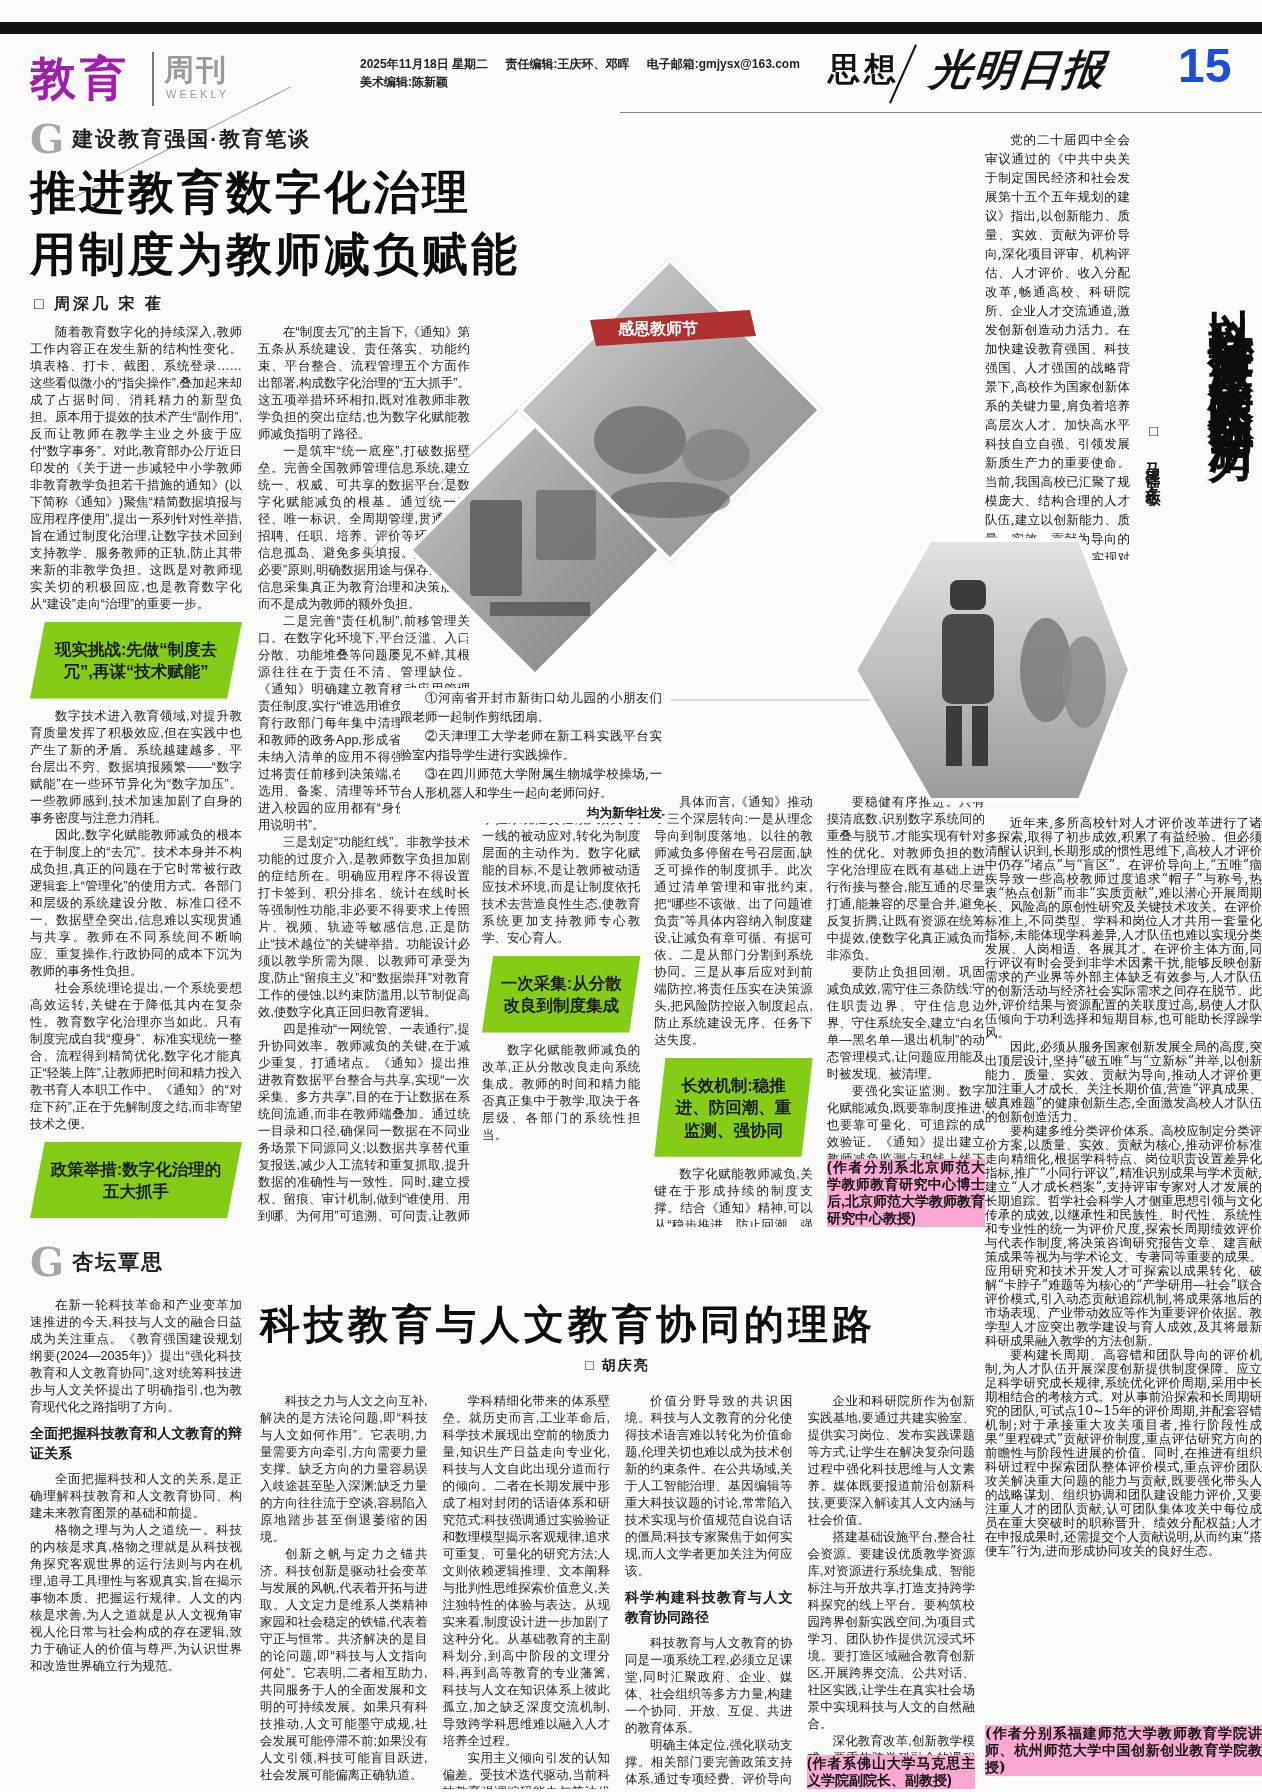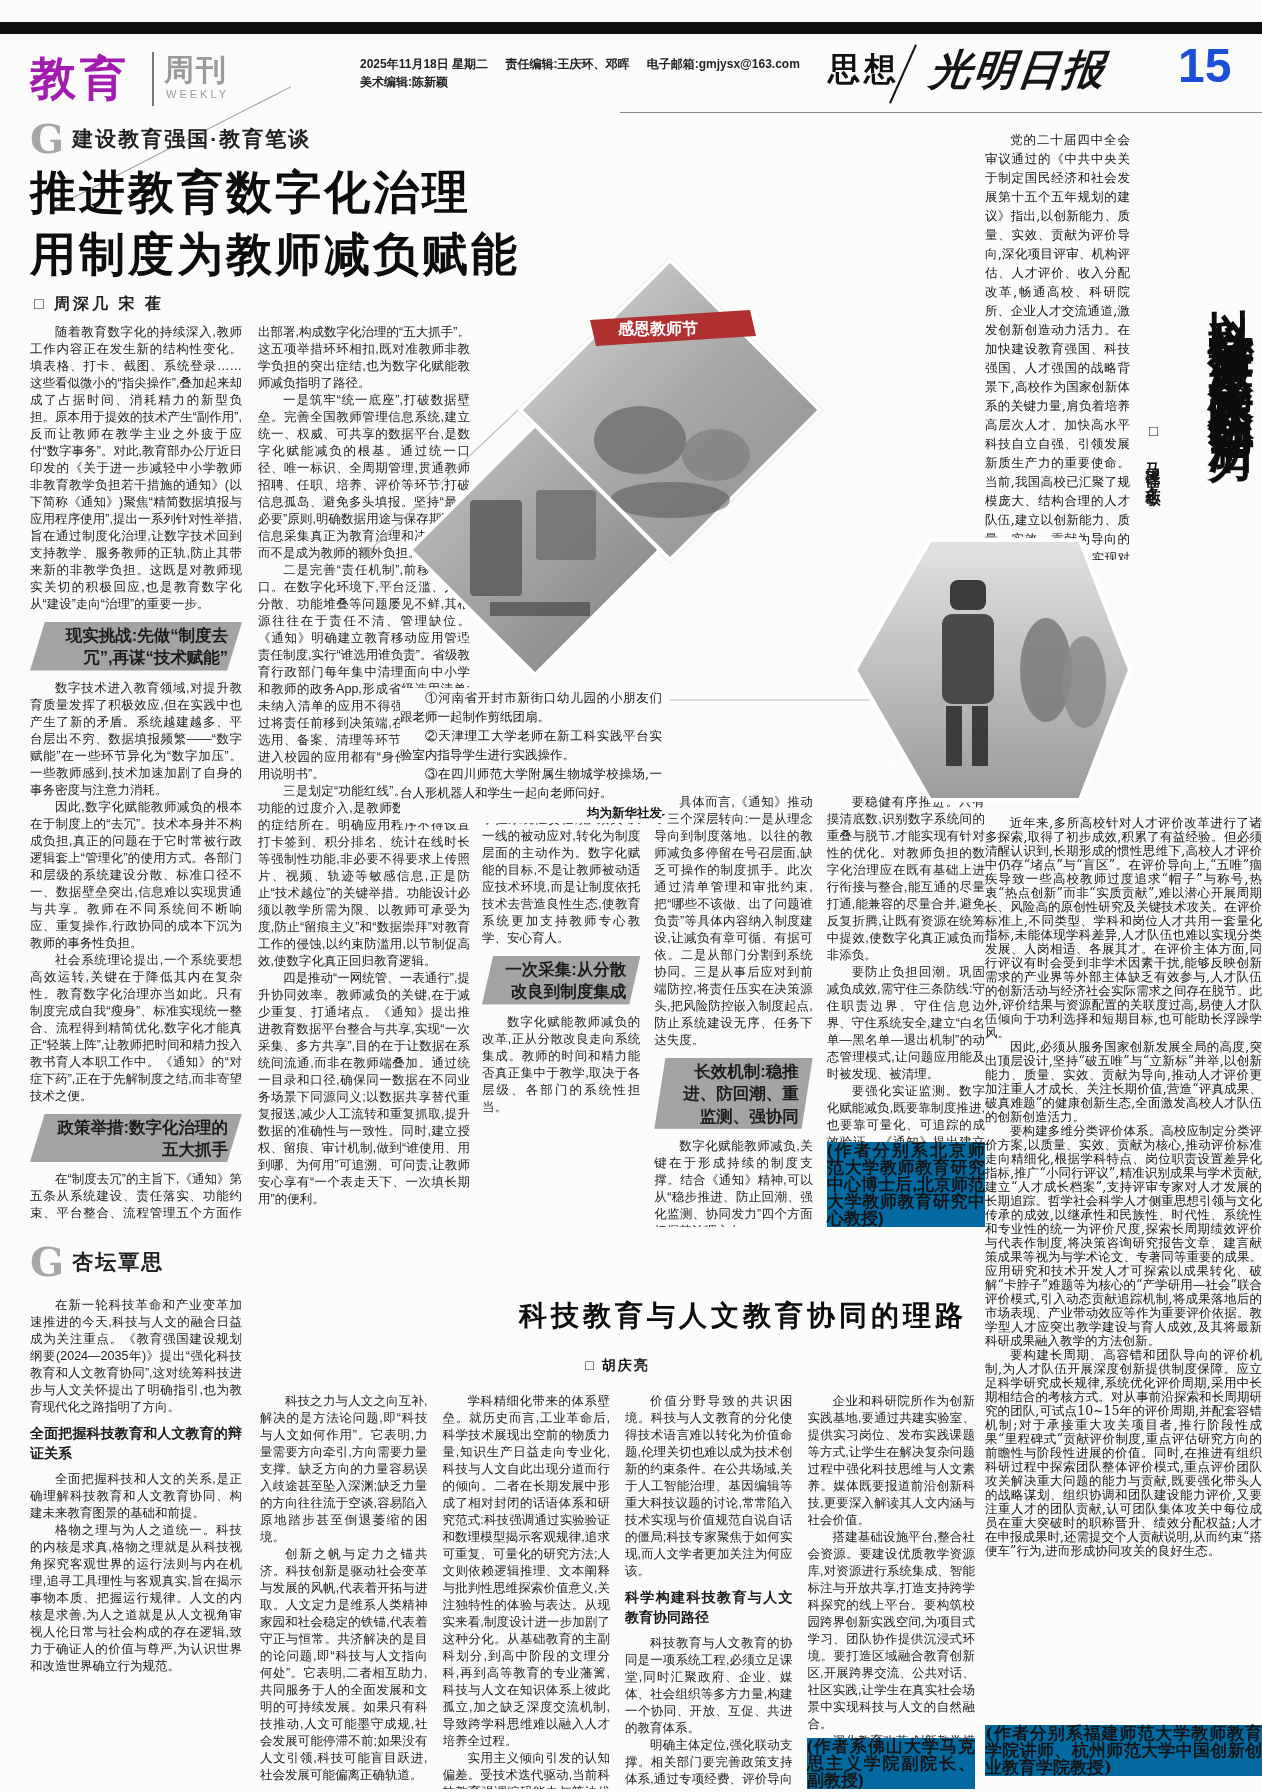--- a/index.html
+++ b/index.html
@@ -23,24 +23,24 @@
   #page-num{left:1178px;top:38px;font-size:48px;font-weight:bold;color:#1d4ed8;}
   #mast-rule{left:620px;top:112px;width:642px;height:1px;background:#888;}
   
   .kicker{display:flex;align-items:center;gap:8px;}
   .g-icon{font-family:"DejaVu Serif",serif;font-size:40px;font-weight:bold;color:#a7a7a7;line-height:34px;}
   .kicker-text{font-size:21px;font-weight:bold;color:#222;letter-spacing:2px;}
   .headline{font-family:"Liberation Serif","DejaVu Serif",serif;font-weight:900;color:#0d0d0d;}
   .byline{font-size:16px;font-weight:bold;color:#222;letter-spacing:3px;}
   .cn-body{font-size:12.5px;line-height:17px;text-align:justify;color:#1c1c1c;}
   .cn-body p{margin:0;text-indent:2em;}
-  .sub-gray{background:#a3a3a3;clip-path:polygon(7% 0,100% 0,93% 100%,0 100%);
-            font-weight:bold;font-size:16.5px;line-height:1.35;padding:2px 14px;margin:9px 0;text-align:right;}
+  .sub-gray{background:#84cc16;clip-path:polygon(7% 0,100% 0,93% 100%,0 100%);
+            font-weight:bold;font-size:16.5px;line-height:1.35;padding:16px 14px;margin:9px 0;text-align:center;}
   .sub-plain{font-weight:bold;font-size:14px;line-height:1.4;margin:8px 0;}
-  .author-note{font-weight:bold;font-size:17px;line-height:17px;text-align:justify;background:#0369a1;margin-top:34px;}
+  .author-note{font-weight:bold;font-size:14px;line-height:17px;text-align:justify;background:#f9a8d4;margin-top:34px;}
   .kai{font-family:"DejaVu Serif","Liberation Serif",serif;}
   .cols3{display:flex;gap:14px;}
   .cols3 > div{flex:1;overflow:hidden;}
   .cols4{display:flex;gap:15px;}
   .cols4 > div{flex:1;overflow:hidden;}
   
   #a1{left:30px;top:122px;width:955px;height:1105px;}
   #a1-title1{left:0;top:40px;font-size:46px;letter-spacing:3px;}
   #a1-title2{left:0;top:102px;font-size:46px;letter-spacing:3px;}
   #a1-byline{left:4px;top:172px;}
@@ -61,21 +61,21 @@
   #a2-vbyline{right:100px;top:300px;writing-mode:vertical-rl;font-size:15px;font-weight:bold;letter-spacing:4px;}
   #a2-vtitle{right:0;top:150px;height:940px;writing-mode:vertical-rl;
              font-family:"Liberation Serif","DejaVu Serif",serif;
              font-size:46px;font-weight:900;letter-spacing:8px;color:#0d0d0d;}
   #a2-body{left:0;top:694px;width:277px;height:940px;overflow:hidden;font-size:12.5px;line-height:14px;text-align:justify;}
   #a2-body p{margin:0;text-indent:2em;}
   #a2-author{left:0;bottom:6px;width:277px;font-family:"DejaVu Serif",serif;}
   
   #a3{left:30px;top:1245px;width:945px;height:545px;}
   #a3-col1{left:0;top:52px;width:212px;height:492px;overflow:hidden;}
-  #a3-title{left:222px;top:52px;width:715px;text-align:right;font-size:28px;letter-spacing:4px;}
+  #a3-title{left:230px;top:52px;width:715px;text-align:left;font-size:40px;letter-spacing:4px;}
   #a3-byline{left:230px;top:112px;width:715px;text-align:center;font-size:14px;font-weight:bold;letter-spacing:2px;}
   #a3-cols{left:230px;top:148px;width:715px;height:396px;}
   #a3-cols .cols4{height:396px;}
   #a3-author{right:0;bottom:0;width:168px;}
 </style>
 </head>
 <body>
 
 <div class="abs" id="topbar"></div>
 <div class="abs" id="logo-cn">教育</div>

